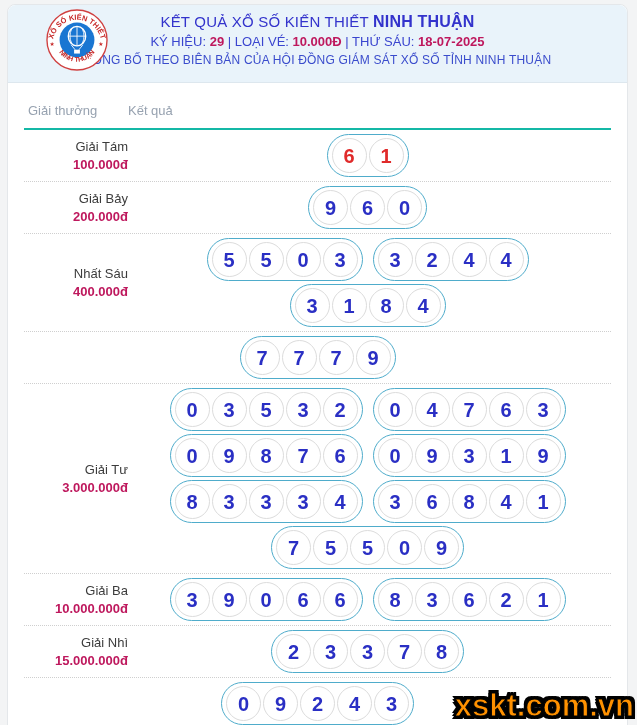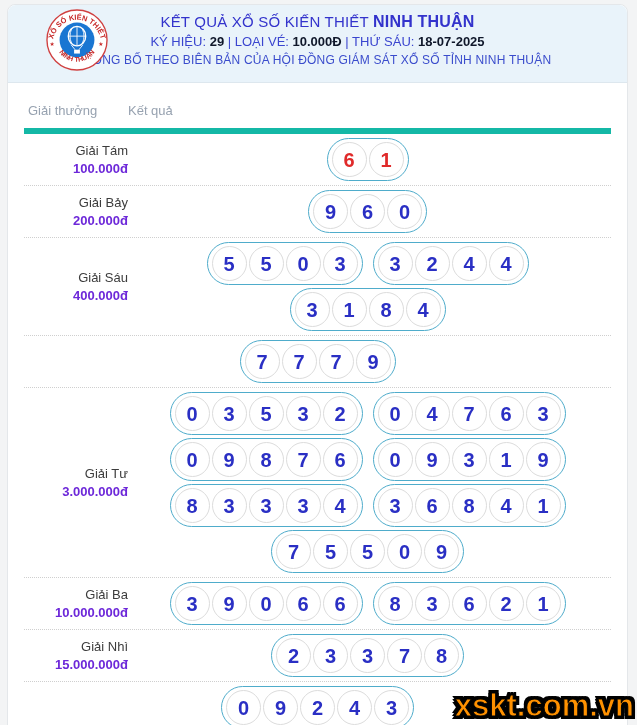--- a/index.html
+++ b/index.html
@@ -8,35 +8,35 @@
   .card{position:absolute;left:7px;top:4px;width:621px;height:760px;background:#fff;
         border:1px solid #e4e7ea;border-radius:8px 8px 0 0;box-sizing:border-box;}
 
   
   .header{position:relative;background:#e9f3fa;border-bottom:1px solid #dde7ee;
           border-radius:8px 8px 0 0;padding:7px 10px 8px;min-height:62px;text-align:center;}
   .logo{position:absolute;left:38px;top:4px;width:62px;height:62px;}
   .title{font-size:15px;color:#3333cc;line-height:20px;letter-spacing:.2px;}
   .title b{font-size:16px;}
   .meta{font-size:13px;color:#3a45cf;line-height:19px;}
-  .meta b{color:#0f172a;}
+  .meta b{color:#be185d;}
   .meta .meta-sep{color:#3a45cf;}
   .subtitle{font-size:12px;color:#3a4ccc;line-height:18px;letter-spacing:.2px;}
 
   
   .table{padding:0 16px;}
   .thead{display:flex;align-items:flex-end;padding:20px 4px 10px;
-         font-size:13px;color:#97a2b0;border-bottom:6px solid #14b8a6;}
+         font-size:13px;color:#97a2b0;border-bottom:2px solid #14b8a6;}
   .th-prize{width:100px;text-align:left;}
   .th-result{flex:1;text-align:left;}
 
   .row{display:flex;align-items:center;padding:4px 4px;border-bottom:1px dotted #cfcfcf;}
   .row-label{width:100px;flex:0 0 100px;text-align:right;}
   .prize-name{font-size:13px;color:#3c3c3c;line-height:18px;}
-  .prize-amount{font-size:13px;color:#6d28d9;font-weight:bold;line-height:18px;}
+  .prize-amount{font-size:13px;color:#be185d;font-weight:bold;line-height:18px;}
   .row-result{flex:1;display:flex;justify-content:center;}
   .pill-wrap{max-width:480px;display:flex;flex-wrap:wrap;justify-content:center;
              align-items:center;gap:3px 10px;}
   .pill{display:flex;align-items:center;gap:2px;padding:3px 4px;background:#fff;
         border:1px solid #4faccb;border-radius:999px;}
   .digit{width:33px;height:33px;border:1px solid #dcdcdc;border-radius:50%;background:#fff;
          display:flex;align-items:center;justify-content:center;
          font-size:20px;font-weight:bold;line-height:1;}
 
   
@@ -113,21 +113,21 @@
                 <div class="pill">
                   <span class="digit" style="color: rgb(42, 47, 196);">9</span>
                   <span class="digit" style="color: rgb(42, 47, 196);">6</span>
                   <span class="digit" style="color: rgb(42, 47, 196);">0</span>
                 </div>
               </div>
             </div>
           </div>
           <div class="row">
             <div class="row-label">
-              <div class="prize-name">Giải Sáu</div>
+              <div class="prize-name">Nhất Sáu</div>
               <div class="prize-amount">400.000đ</div>
             </div>
             <div class="row-result">
               <div class="pill-wrap">
                 <div class="pill">
                   <span class="digit" style="color: rgb(42, 47, 196);">5</span>
                   <span class="digit" style="color: rgb(42, 47, 196);">5</span>
                   <span class="digit" style="color: rgb(42, 47, 196);">0</span>
                   <span class="digit" style="color: rgb(42, 47, 196);">3</span>
                 </div>

